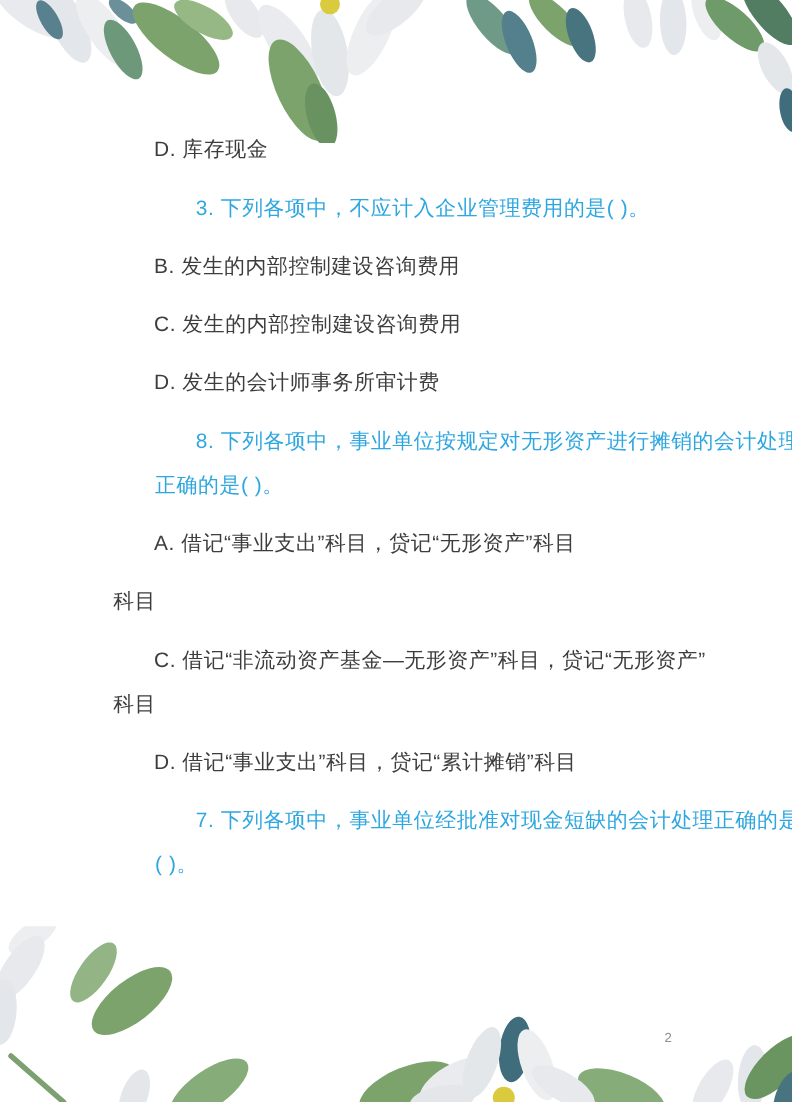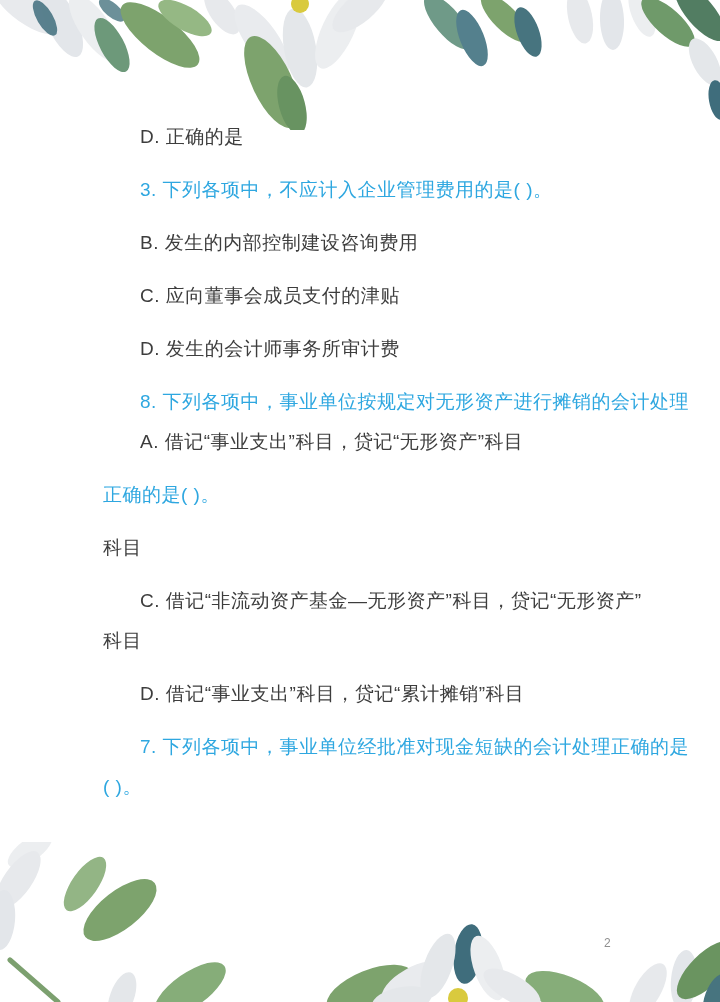--- a/index.html
+++ b/index.html
@@ -16,21 +16,21 @@
   .content {
     position:absolute; left:103px; top:117px; width:530px; z-index:2;
   }
   .ln {
     font-size:19px;
     line-height:40px;
     letter-spacing:0.5px;
     color:var(--body-text,#3d3d3d);
     white-space:nowrap;
   }
-  .ln.blue { color:var(--question-text,#2ea7e0); }
+  .ln.blue { color:var(--question-text,#2ea7e0);margin-left:38px; }
   .ln.indent { padding-left:37px; }
   .ln.gap { margin-bottom:13px; }
   .page-number {
     position:absolute; left:604px; top:936px; z-index:2;
     font-size:12px;
     color:var(--page-number,#8f8f8f);
   }
 </style>
 </head>
 <body>
@@ -113,28 +113,28 @@
 
     <g>
       <ellipse cx="648" cy="148" rx="30" ry="13" fill="#e7e9ec" transform="rotate(-60 648 148)"></ellipse>
       <ellipse cx="684" cy="138" rx="30" ry="13" fill="#e3e6ea" transform="rotate(-85 684 138)"></ellipse>
       <ellipse cx="706" cy="128" rx="38" ry="16" fill="#6a9460" transform="rotate(-45 706 128)"></ellipse>
       <ellipse cx="716" cy="155" rx="24" ry="11" fill="#47747f" transform="rotate(-70 716 155)"></ellipse>
     </g>
   </svg>
 
   <div class="content">
-    <div class="ln indent gap">D. 正确的是</div>
+    <div class="ln indent gap">D. 库存现金</div>
     <div class="ln indent gap blue">3. 下列各项中，不应计入企业管理费用的是( )。</div>
     <div class="ln indent gap">B. 发生的内部控制建设咨询费用</div>
-    <div class="ln indent gap">C. 应向董事会成员支付的津贴</div>
+    <div class="ln indent gap">C. 发生的内部控制建设咨询费用</div>
     <div class="ln indent gap">D. 发生的会计师事务所审计费</div>
     <div class="ln indent blue">8. 下列各项中，事业单位按规定对无形资产进行摊销的会计处理</div>
+    <div class="ln gap blue">正确的是( )。</div>
     <div class="ln indent gap">A. 借记“事业支出”科目，贷记“无形资产”科目</div>
-    <div class="ln gap blue">正确的是( )。</div>
     <div class="ln gap">科目</div>
     <div class="ln indent">C. 借记“非流动资产基金—无形资产”科目，贷记“无形资产”</div>
     <div class="ln gap">科目</div>
     <div class="ln indent gap">D. 借记“事业支出”科目，贷记“累计摊销”科目</div>
     <div class="ln indent blue">7. 下列各项中，事业单位经批准对现金短缺的会计处理正确的是</div>
     <div class="ln gap blue">( )。</div>
   </div>
 
   <div class="page-number">2</div>
 

